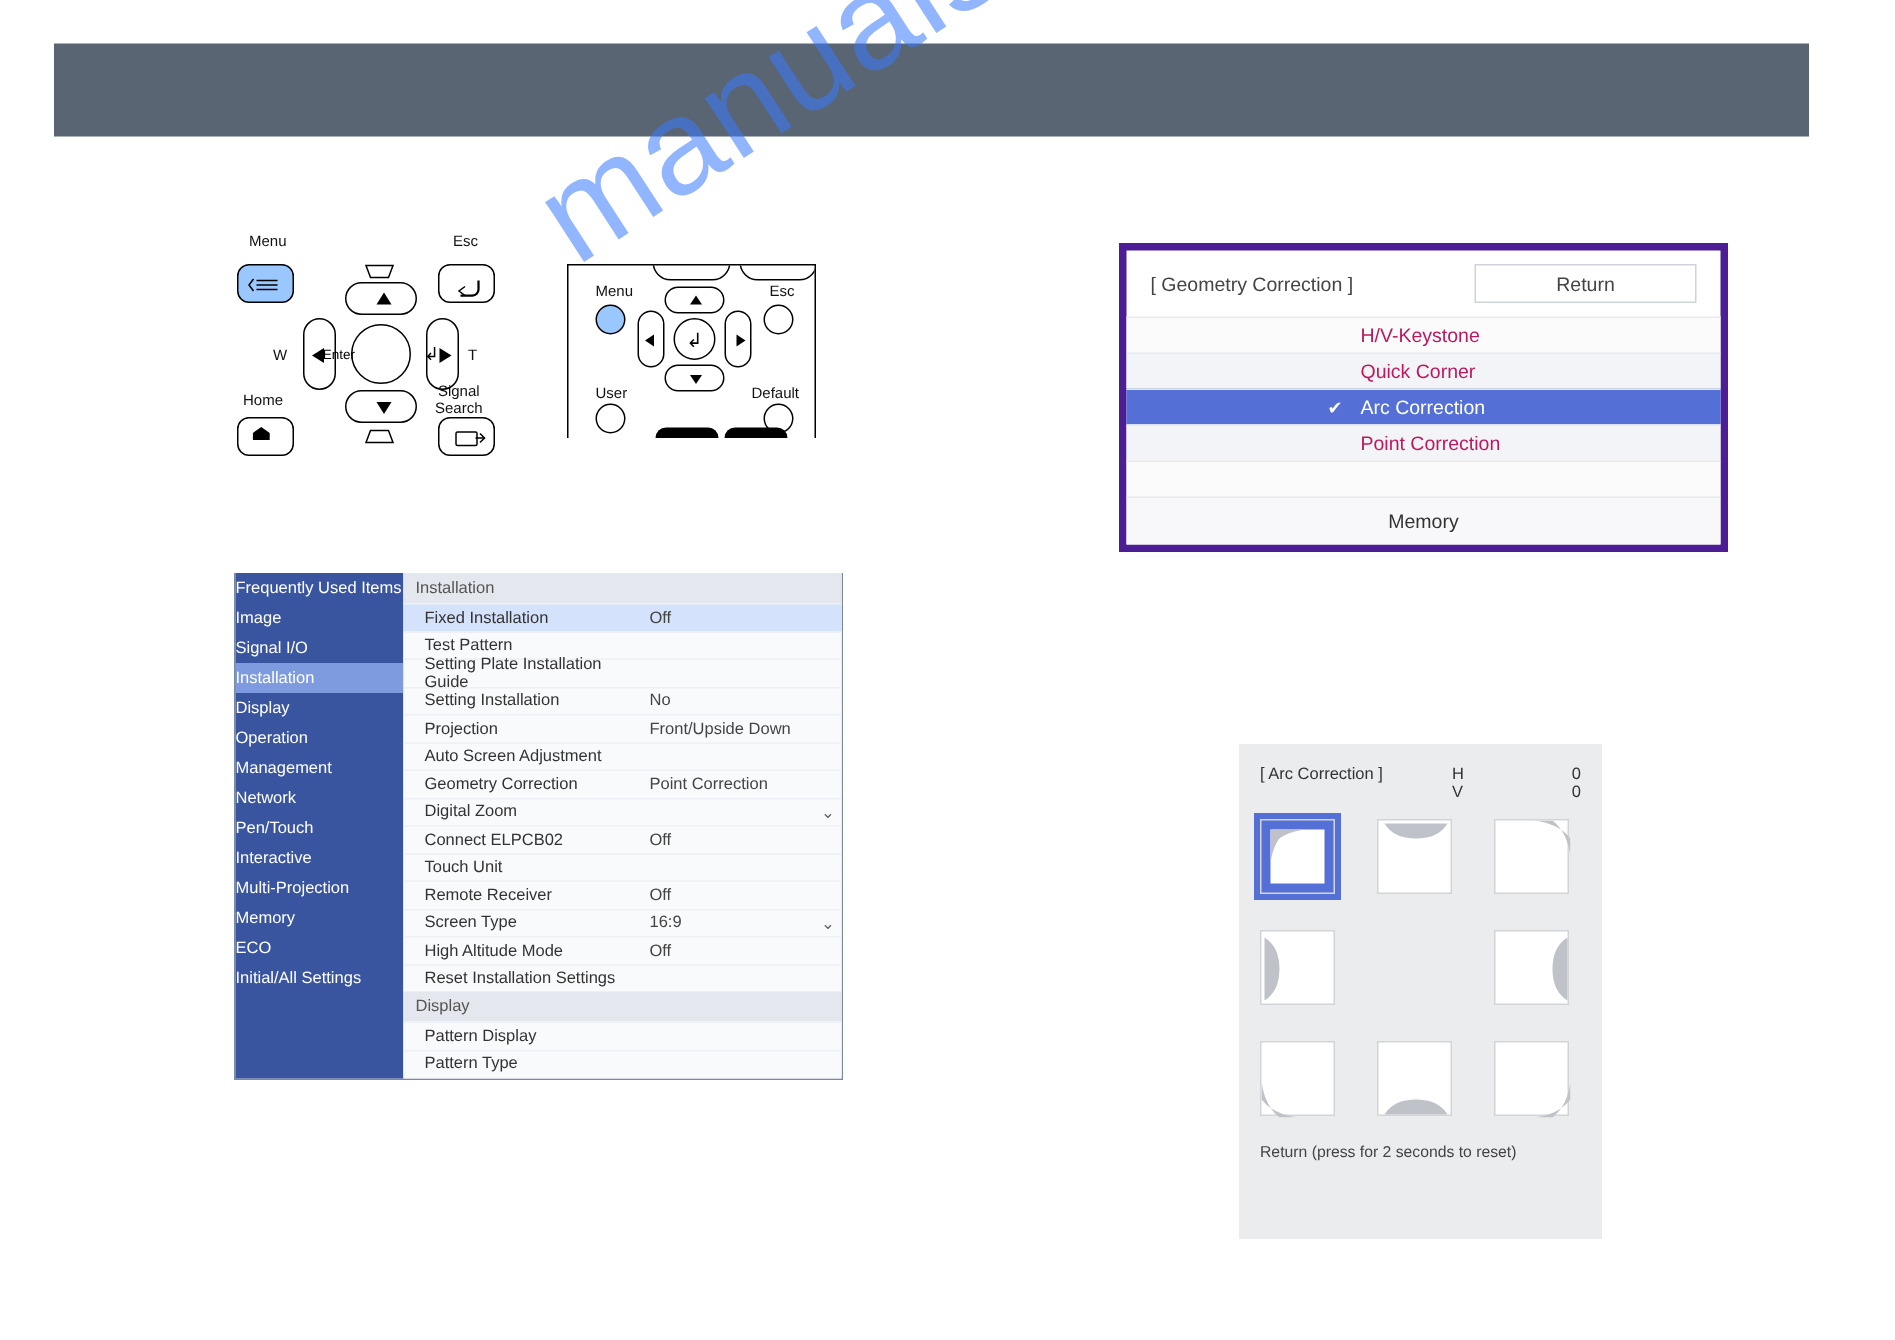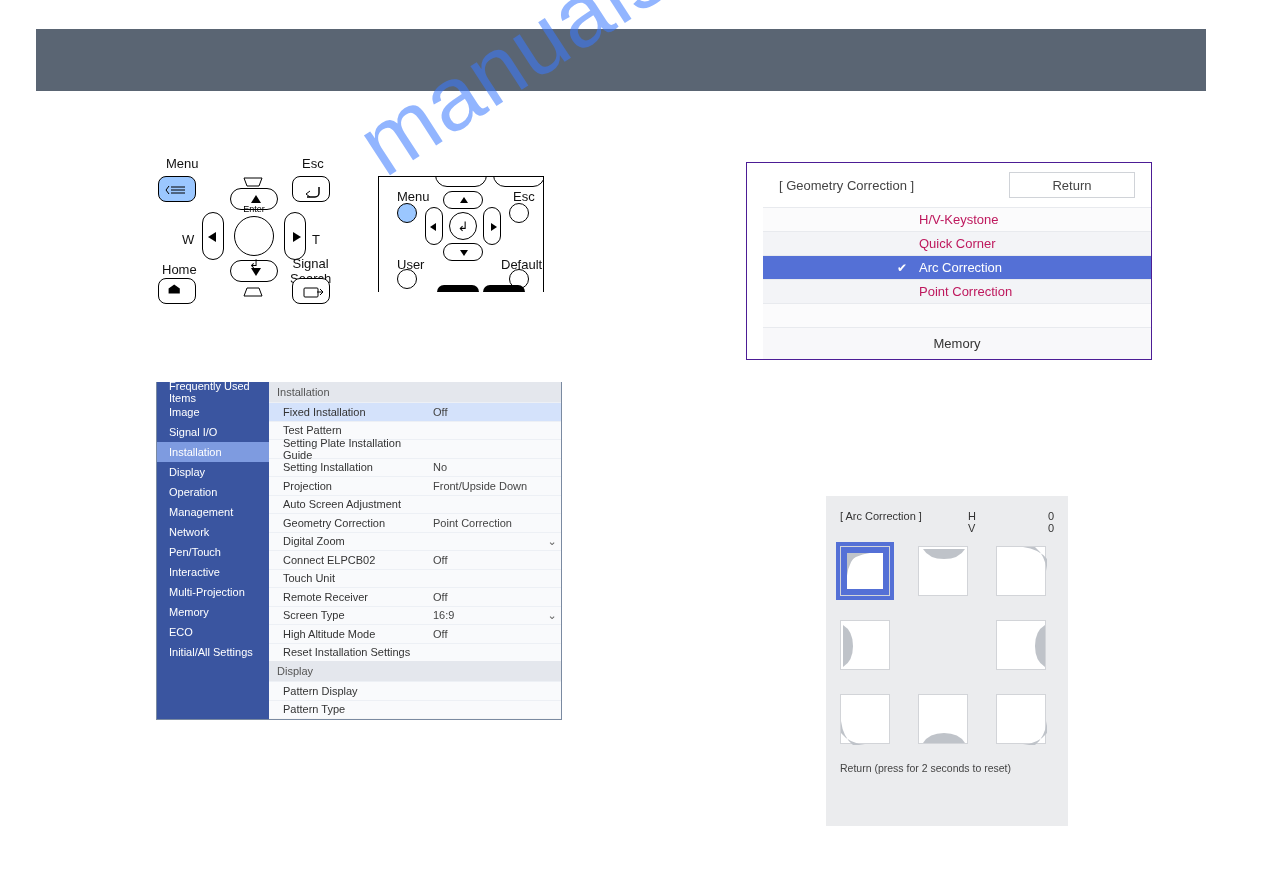--- a/index.html
+++ b/index.html
@@ -28,55 +28,55 @@
     transform: rotate(-33deg);
     transform-origin: left top;
     pointer-events: none;
     font-family: Arial, sans-serif;
     letter-spacing: 1px;
     z-index: 5;
   }
 
   
   .panel-remote { position: absolute; left: 156px; top: 156px; width: 230px; height: 155px; }
-  .label { position: absolute; font-size: 13px; color:#111; }
+  .label { position: absolute; font-size: 10px; color:#111; }
   .btn-round { position: absolute; border:1px solid #000; border-radius: 8px; background:#fff; }
   .icon-menu { width:38px; height:26px; background:#9bc7ff; }
   .icon-ret  { width:38px; height:26px; }
   .btn-home  { width:38px; height:26px; }
   .btn-src   { width:38px; height:26px; }
   .arrow-tri { position:absolute; width:0; height:0; }
   .enter-circle {
     position:absolute; width:40px; height:40px; border:1px solid #000;
     border-radius:50%; background:#fff; display:flex; align-items:center;
-    justify-content:center; font-size:9px; flex-direction:column;gap:46px;
+    justify-content:center; font-size:9px; flex-direction:row;gap:46px;
   }
   .oval-btn { position:absolute; width:48px; height:22px; border:1px solid #000; border-radius:11px; background:#fff; }
   .keystone { position:absolute; width:22px; height:12px; }
 
   .proj-remote { position:absolute; left:378px; top:176px; width:166px; height:116px; border-left:1px solid #000; border-right:1px solid #000; border-top:1px solid #000; overflow:hidden; }
 
   
   .menu-panel { position:absolute; left:156px; top:382px; width:406px; height:338px; border:1px solid #7a8aa1; border-top:none; display:flex; font-size:11px; }
   .menu-sidebar { width:112px; background:#3a55a0; color:#fff; display:flex; flex-direction:column; }
-  .menu-sidebar .mi { padding:4px 12px; height:20px; display:flex; align-items:center; }
+  .menu-sidebar .mi { padding:4px 0; height:20px; display:flex; align-items:center; }
   .menu-sidebar .mi.sel      { background:#7e9be0; color:#fff; }
   .menu-content { flex:1; background:#f6f6f6; }
   .menu-content .section-hdr { background:#e4e7ed; color:#555; padding:4px 8px; font-size:11px; }
   .menu-content .row { display:flex; align-items:center; height:18.5px; padding-left:14px; border-top:1px solid #edf0f5; background:#f9fafc; color:#333; }
   .menu-content .row.sel { background:#d4e2fb; }
   .menu-content .row .lbl { width:150px; }
   .menu-content .row .val { flex:1; color:#444; display:flex; align-items:center; }
   .menu-content .row .chev { width:18px; text-align:center; color:#666; }
 
   
-  .geo-panel { position:absolute; left:746px; top:162px; width:406px; border:1px solid #4c1d95; font-size:13px;padding-left:16px; }
+  .geo-panel { position:absolute; left:746px; top:162px; width:406px; border:5px solid #4c1d95; font-size:13px; }
   .geo-header { display:flex; align-items:center; height:44px; padding:0 16px; color:#444; }
   .geo-header .title { flex:1; }
-  .geo-header .ret-btn { width:126px; height:26px; border:1px solid #d0d3d8; background:#fff; display:flex; align-items:center; justify-content:center; }
+  .geo-header .ret-btn { width:148px; height:26px; border:1px solid #d0d3d8; background:#fff; display:flex; align-items:center; justify-content:center; }
   .geo-list .gitem { height:24px; display:flex; align-items:center; padding-left:156px; border-top:1px solid #e8eaee; color:#be185d; background:#fbfbfc; position:relative; }
   .geo-list .gitem.alt { background:#f3f4f7; }
   .geo-list .gitem.sel { background:#5470d6; color:#fff; }
   .geo-list .gitem.sel::before { content:"✔"; position:absolute; left:134px; color:#fff; font-size:12px; }
   .geo-blank { height:24px; background:#fbfbfc; border-top:1px solid #e8eaee; }
   .geo-footer { height:32px; display:flex; align-items:center; justify-content:center; border-top:1px solid #e8eaee; color:#333; background:#f8f8fa; }
 
   
   .arc-panel { position:absolute; left:826px; top:496px; width:242px; height:330px; background:#ebecee; padding:14px; font-size:11px; color:#333; }
   .arc-header { display:flex; justify-content:space-between; height:30px; }

